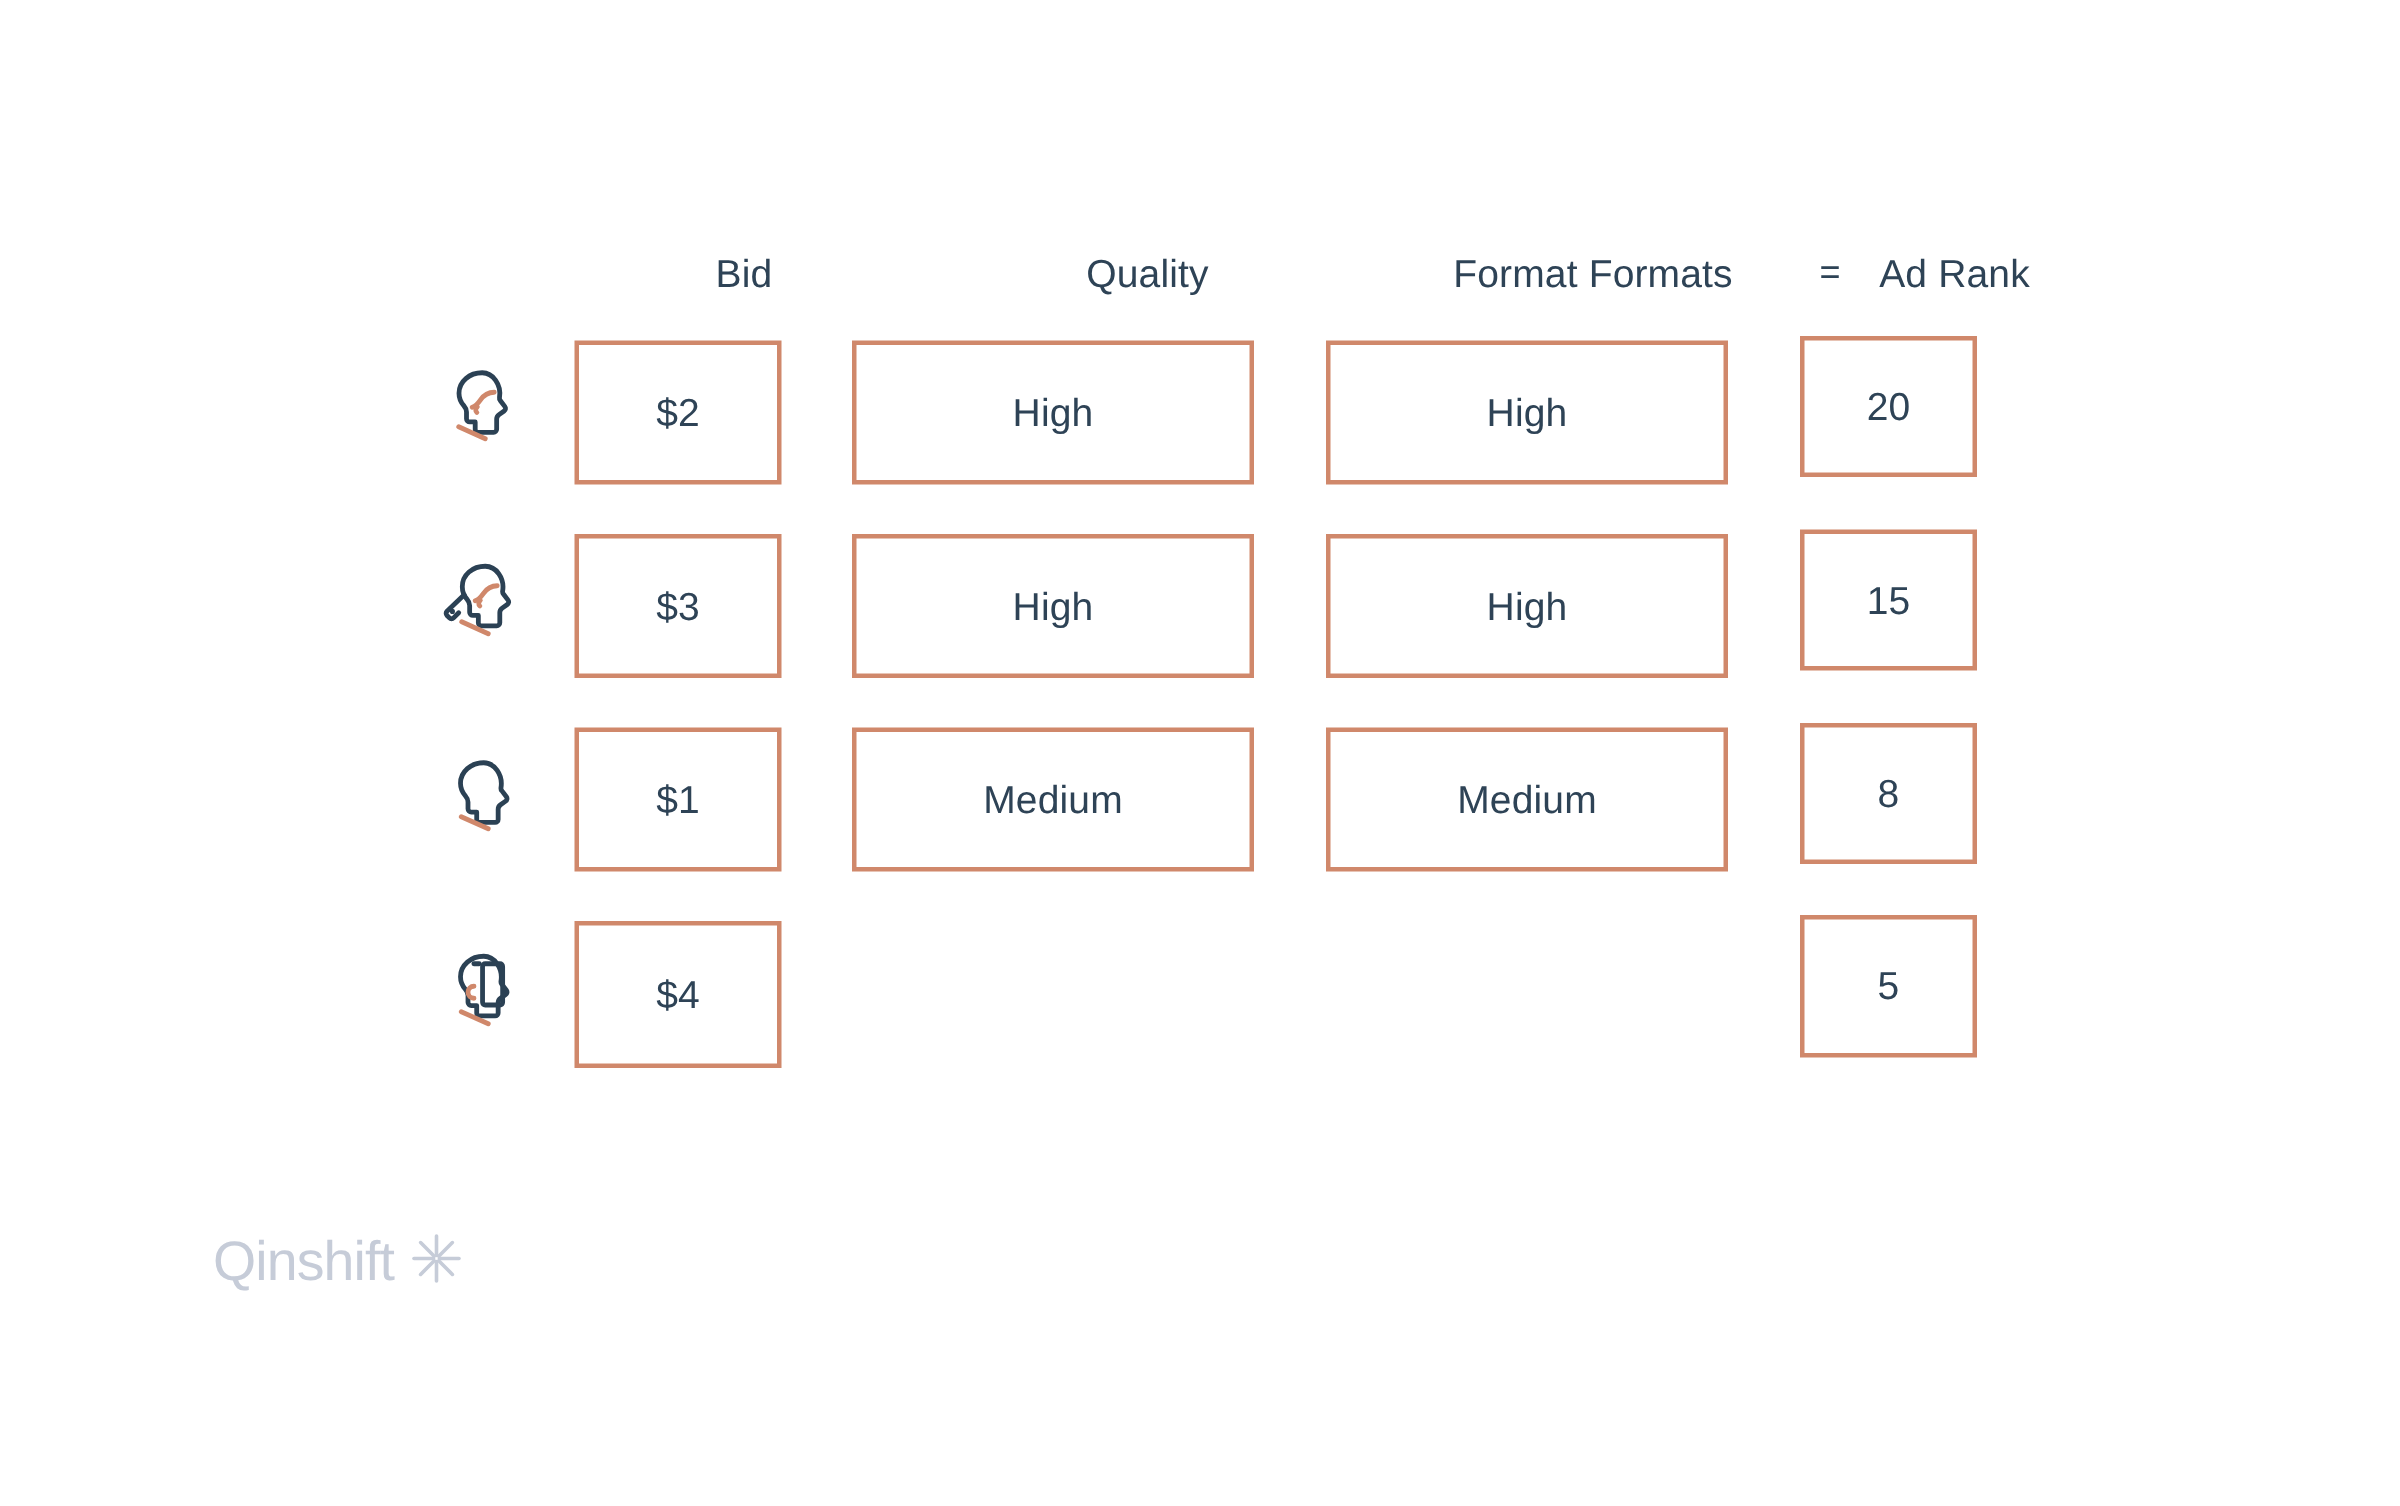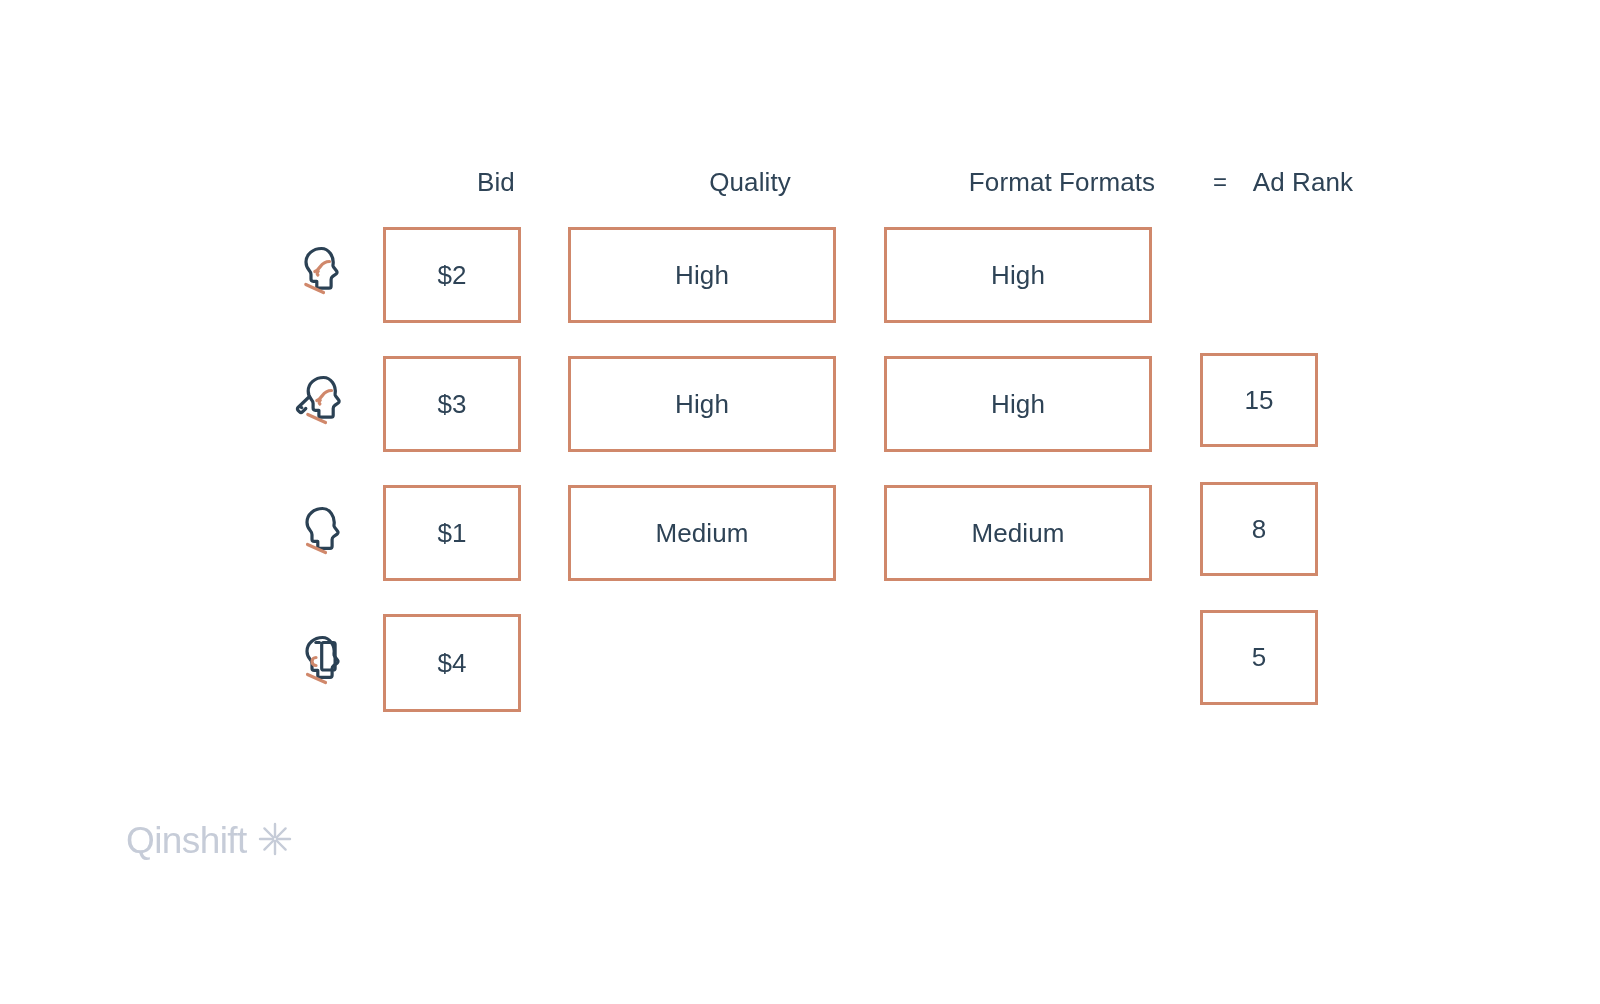--- a/index.html
+++ b/index.html
@@ -41,21 +41,21 @@
     height: 44px;
     line-height: 44px;
     text-align: center;
     font-size: 26px;
     font-weight: 400;
     color: #2e4356;
     letter-spacing: 0.1px;
     white-space: nowrap;
   }
   .col-head.bid        { left: 383px; width: 138px; }
-  .col-head.quality    { left: 572px; width: 268px; }
+  .col-head.quality    { left: 587px; width: 268px; }
   .col-head.format     { left: 884px; width: 268px; }
   .col-head.equals     { left: 1152px; width: 48px; font-size: 24px; }
   .col-head.adrank     { left: 1200px; width: 118px; }
 
   
   .data-row {
     position: absolute;
     left: 0;
     width: 1600px;
   }
@@ -111,20 +111,21 @@
     display: flex;
     align-items: center;
     gap: 10px;
   }
   #brand .wordmark {
     font-size: 37px;
     font-weight: 400;
     color: #c6ccd8;
     letter-spacing: -0.6px;
     line-height: 46px;
+    margin-left: 16px;
   }
   #brand .starburst { display: block; }
 </style>
 </head>
 <body>
 
 <div id="diagram">
 
   <div class="header-row">
     <div class="col-head bid">Bid</div>
@@ -143,20 +144,21 @@
         <g fill="none" stroke="#d0886b" stroke-width="3.2" stroke-linecap="round" stroke-linejoin="round">
           <path d="M41.5 21.5c-3.8 0-7.1 2.1-9.3 5.2-1.6 2.3-3.3 4.1-5.4 4.8"></path>
           <path d="M30.2 31.2c-1.3 1.1-1.4 2.8-.3 3.8"></path>
           <line x1="17.8" y1="44.5" x2="35.5" y2="52.5"></line>
         </g>
       </svg>
     </div>
     <div class="cell bid">$2</div>
     <div class="cell quality">High</div>
     <div class="cell format">High</div>
+    <div class="cell adrank">20</div>
   </div>
 
   <div class="data-row r1">
     <div class="avatar">
       <svg viewBox="0 0 64 64" xmlns="http://www.w3.org/2000/svg">
         <g fill="none" stroke="#2b4154" stroke-width="3.2" stroke-linecap="round" stroke-linejoin="round">
           <path d="M35.5 8.5c-8.5 0-15.3 5.8-15.3 13.6 0 3.2 1.1 6 3.1 8.3 1.2 1.4 1.8 2.6 1.8 4.2v4.5c0 1.2 1 2.2 2.2 2.2h3.6v5.1c0 1 .9 1.8 1.9 1.8h10.4c1.1 0 2-.9 2-2v-6.8c0-1.3.5-2.2 1.6-3l3.4-2.4c1-.7 1.2-2 .5-2.9l-3.1-4.1c-.5-.6-.6-1.3-.5-2 1.4-8.6-4.3-16.5-11.6-16.5z"></path>
           <path d="M21.5 27.5L10 38.5c-.8.8-.8 2 0 2.8l1.6 1.6c.8.8 2 .8 2.8 0l3.4-3.4"></path>
           <circle cx="13.6" cy="38.6" r="1.7" fill="#2b4154" stroke="none"></circle>
         </g>

